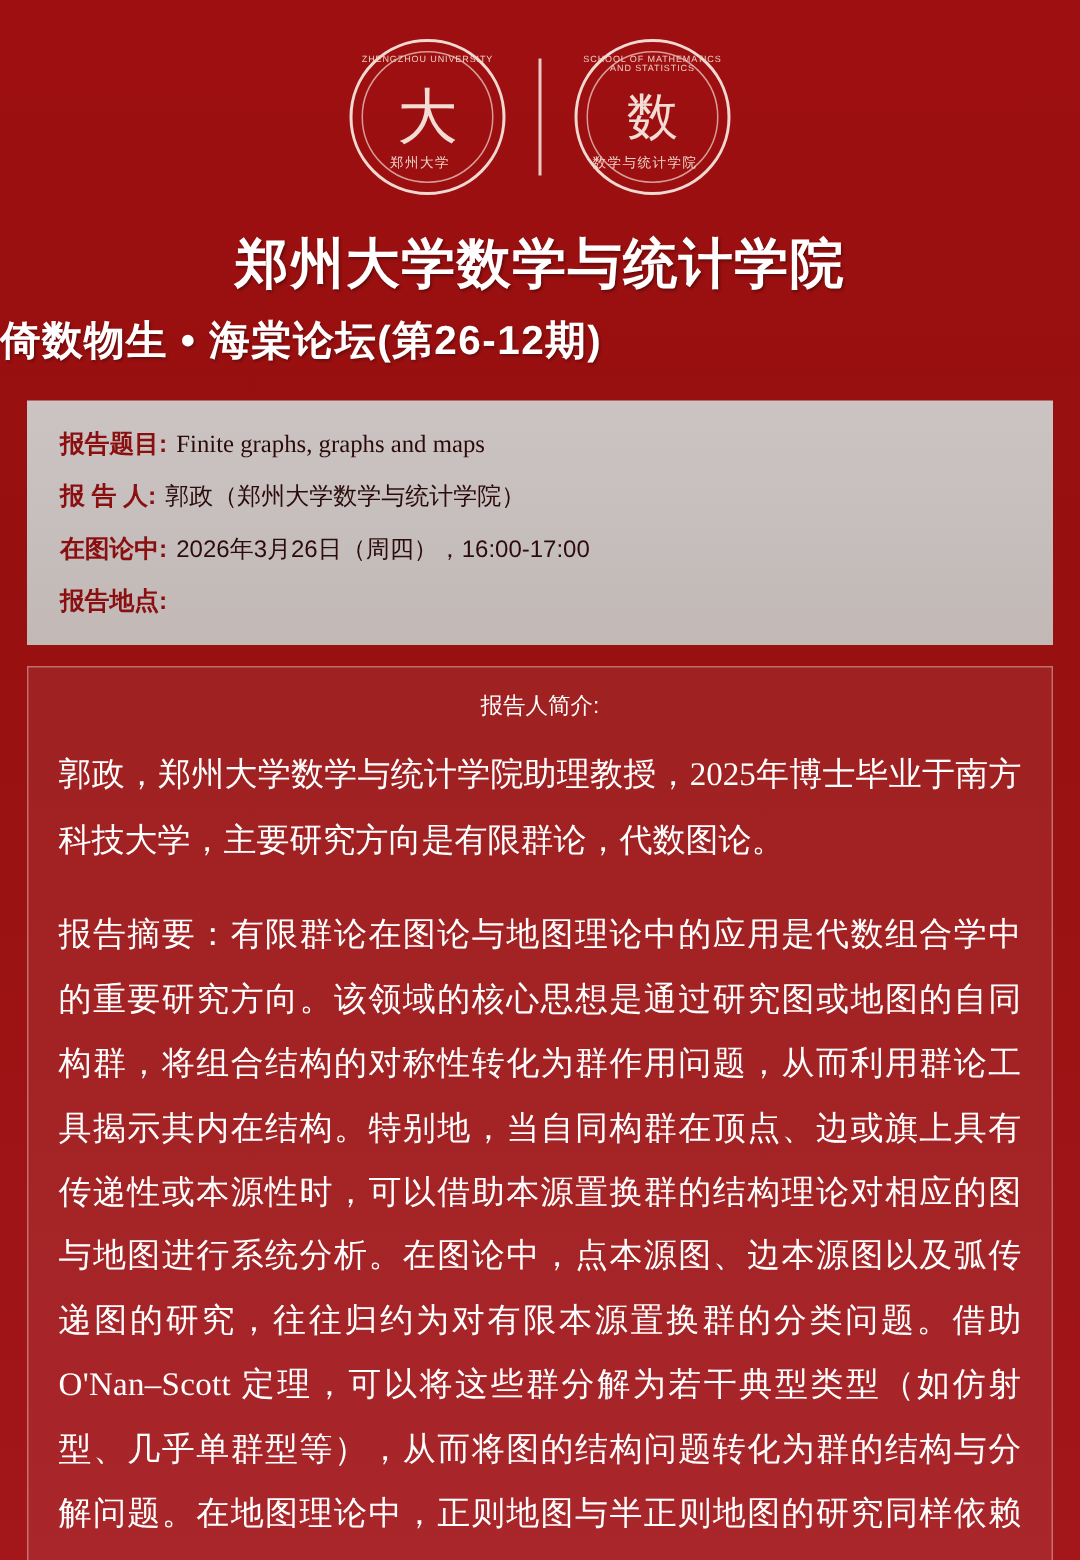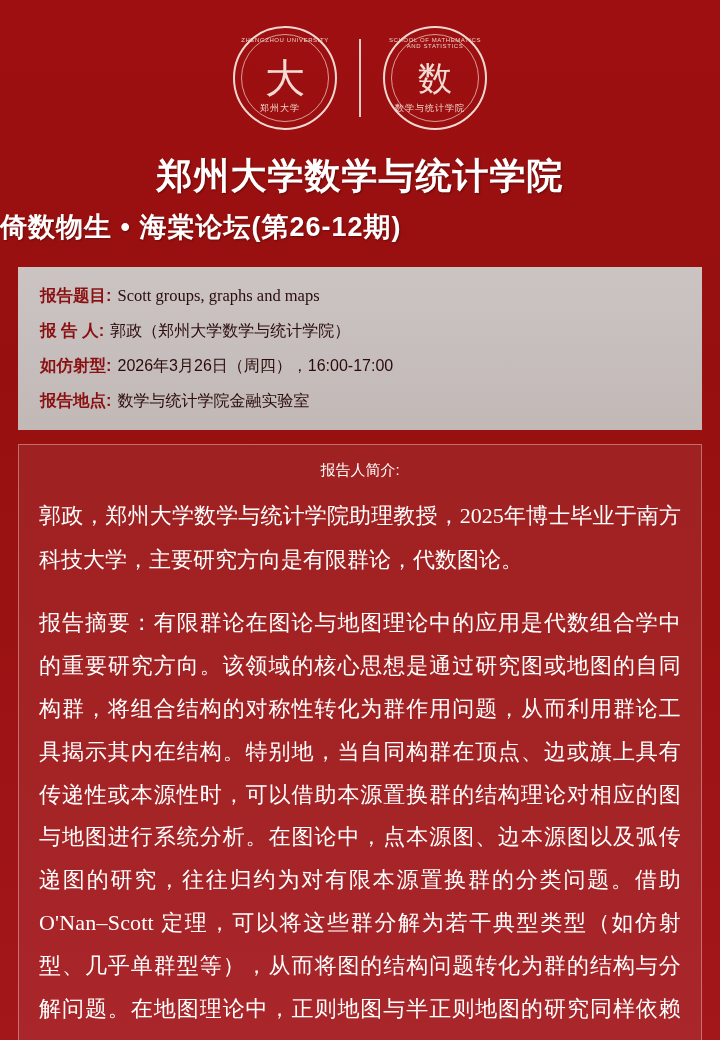--- a/index.html
+++ b/index.html
@@ -188,33 +188,32 @@
       <div class="seal-sub">数学与统计学院</div>
     </div>
   </div>
 
   <div class="title-main">郑州大学数学与统计学院</div>
   <div class="title-sub">倚数物生 • 海棠论坛(第26-12期)</div>
 
   <div class="info-panel">
     <div class="info-row">
       <span class="info-label">报告题目:</span>
-      <span class="info-value serif">Scott groups, graphs and maps</span>
+      <span class="info-value serif">Finite graphs, graphs and maps</span>
     </div>
     <div class="info-row">
       <span class="info-label">报 告 人:</span>
       <span class="info-value">郭政（郑州大学数学与统计学院）</span>
     </div>
     <div class="info-row">
-      <span class="info-label">如仿射型:</span>
+      <span class="info-label">在图论中:</span>
       <span class="info-value">2026年3月26日（周四），16:00-17:00</span>
     </div>
     <div class="info-row">
       <span class="info-label">报告地点:</span>
-      <span class="info-value">数学与统计学院金融实验室</span>
     </div>
   </div>
 
   <div class="bio-panel">
     <div class="bio-heading">报告人简介:</div>
     <p class="bio-text">郭政，郑州大学数学与统计学院助理教授，2025年博士毕业于南方科技大学，主要研究方向是有限群论，代数图论。</p>
     <p class="abstract-text">报告摘要：有限群论在图论与地图理论中的应用是代数组合学中的重要研究方向。该领域的核心思想是通过研究图或地图的自同构群，将组合结构的对称性转化为群作用问题，从而利用群论工具揭示其内在结构。特别地，当自同构群在顶点、边或旗上具有传递性或本源性时，可以借助本源置换群的结构理论对相应的图与地图进行系统分析。在图论中，点本源图、边本源图以及弧传递图的研究，往往归约为对有限本源置换群的分类问题。借助 O'Nan–Scott 定理，可以将这些群分解为若干典型类型（如仿射型、几乎单群型等），从而将图的结构问题转化为群的结构与分解问题。在地图理论中，正则地图与半正则地图的研究同样依赖于其自同构群的性质。地图的旗传递性对应于群在某些组合对象上的高度对称作用，其分类问题与有限群的生成元关系密切相关。通过研究这些自同构群，可以获得地图的分类结果以及其覆盖结构。</p>
   </div>
 
 </div>

